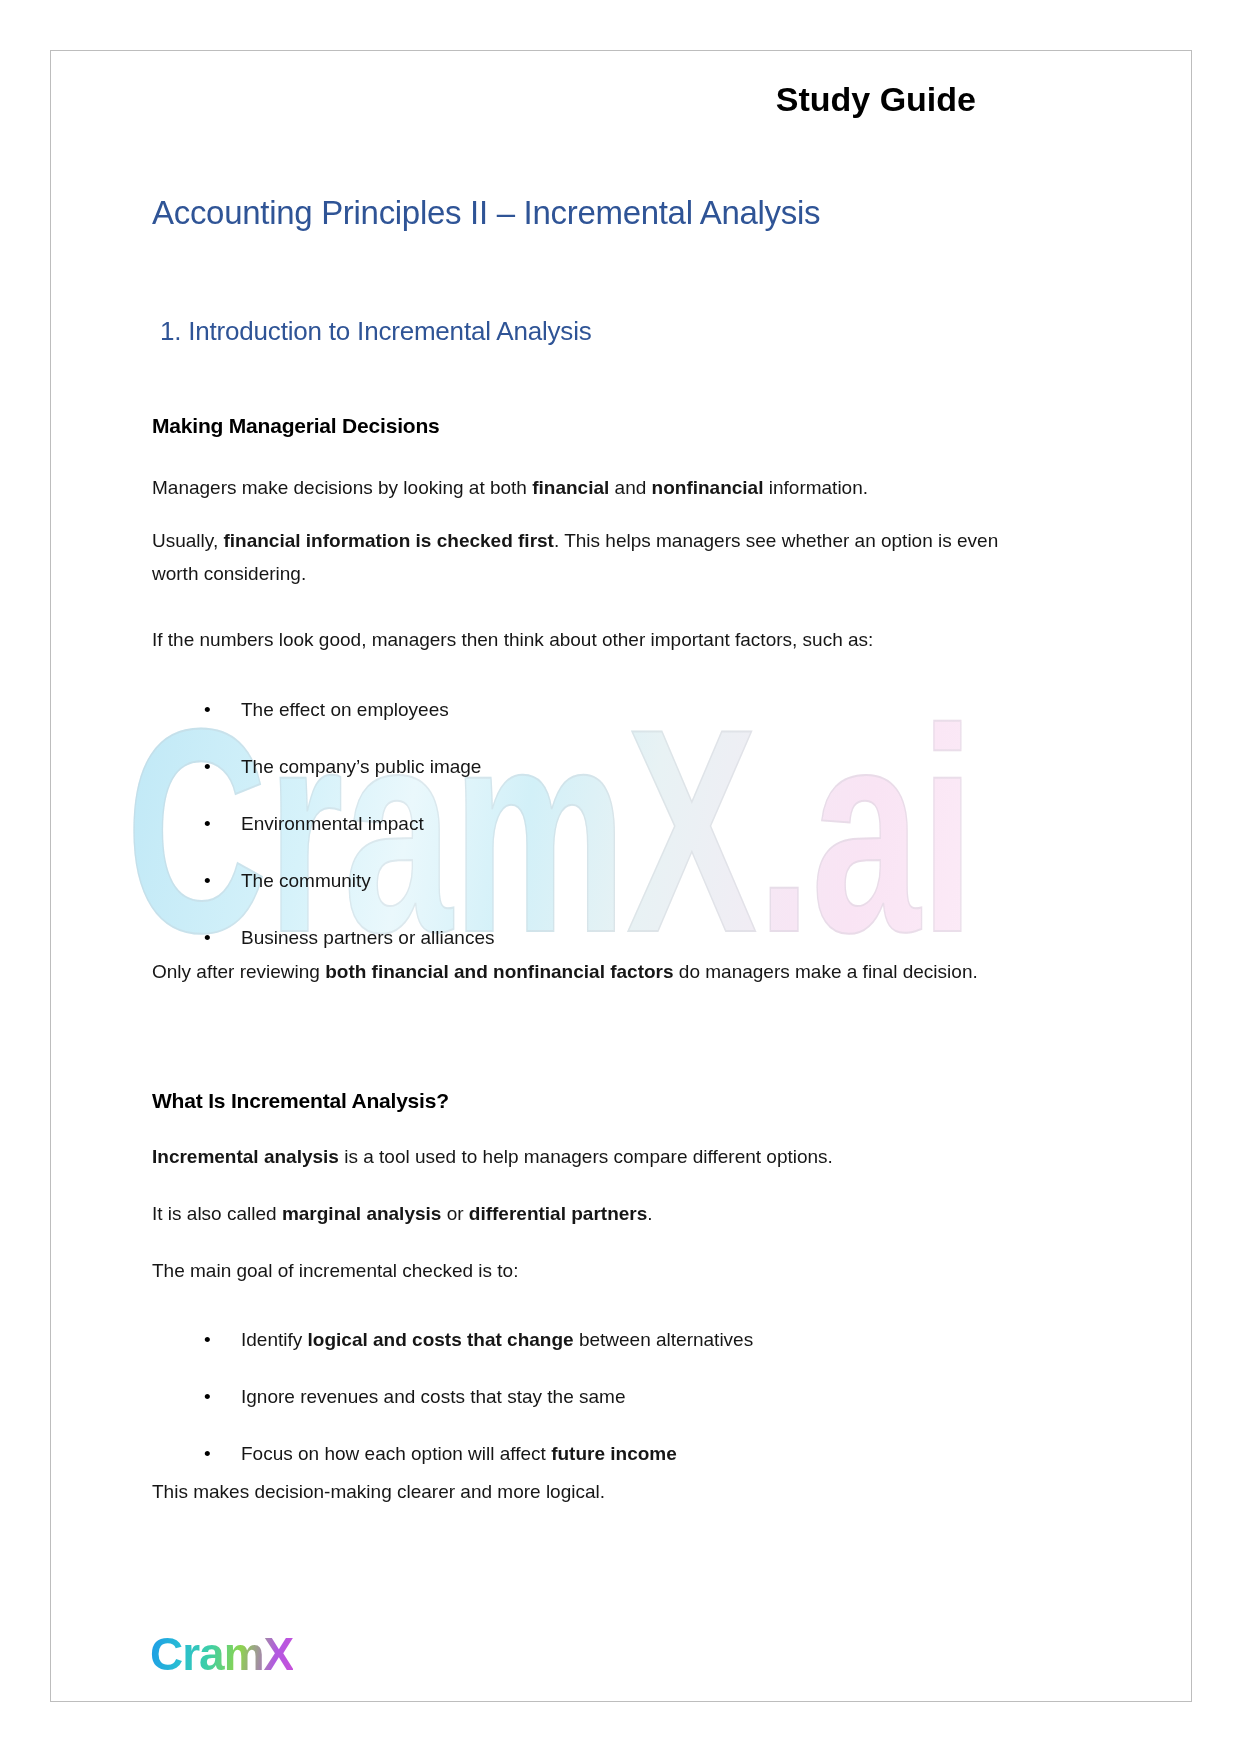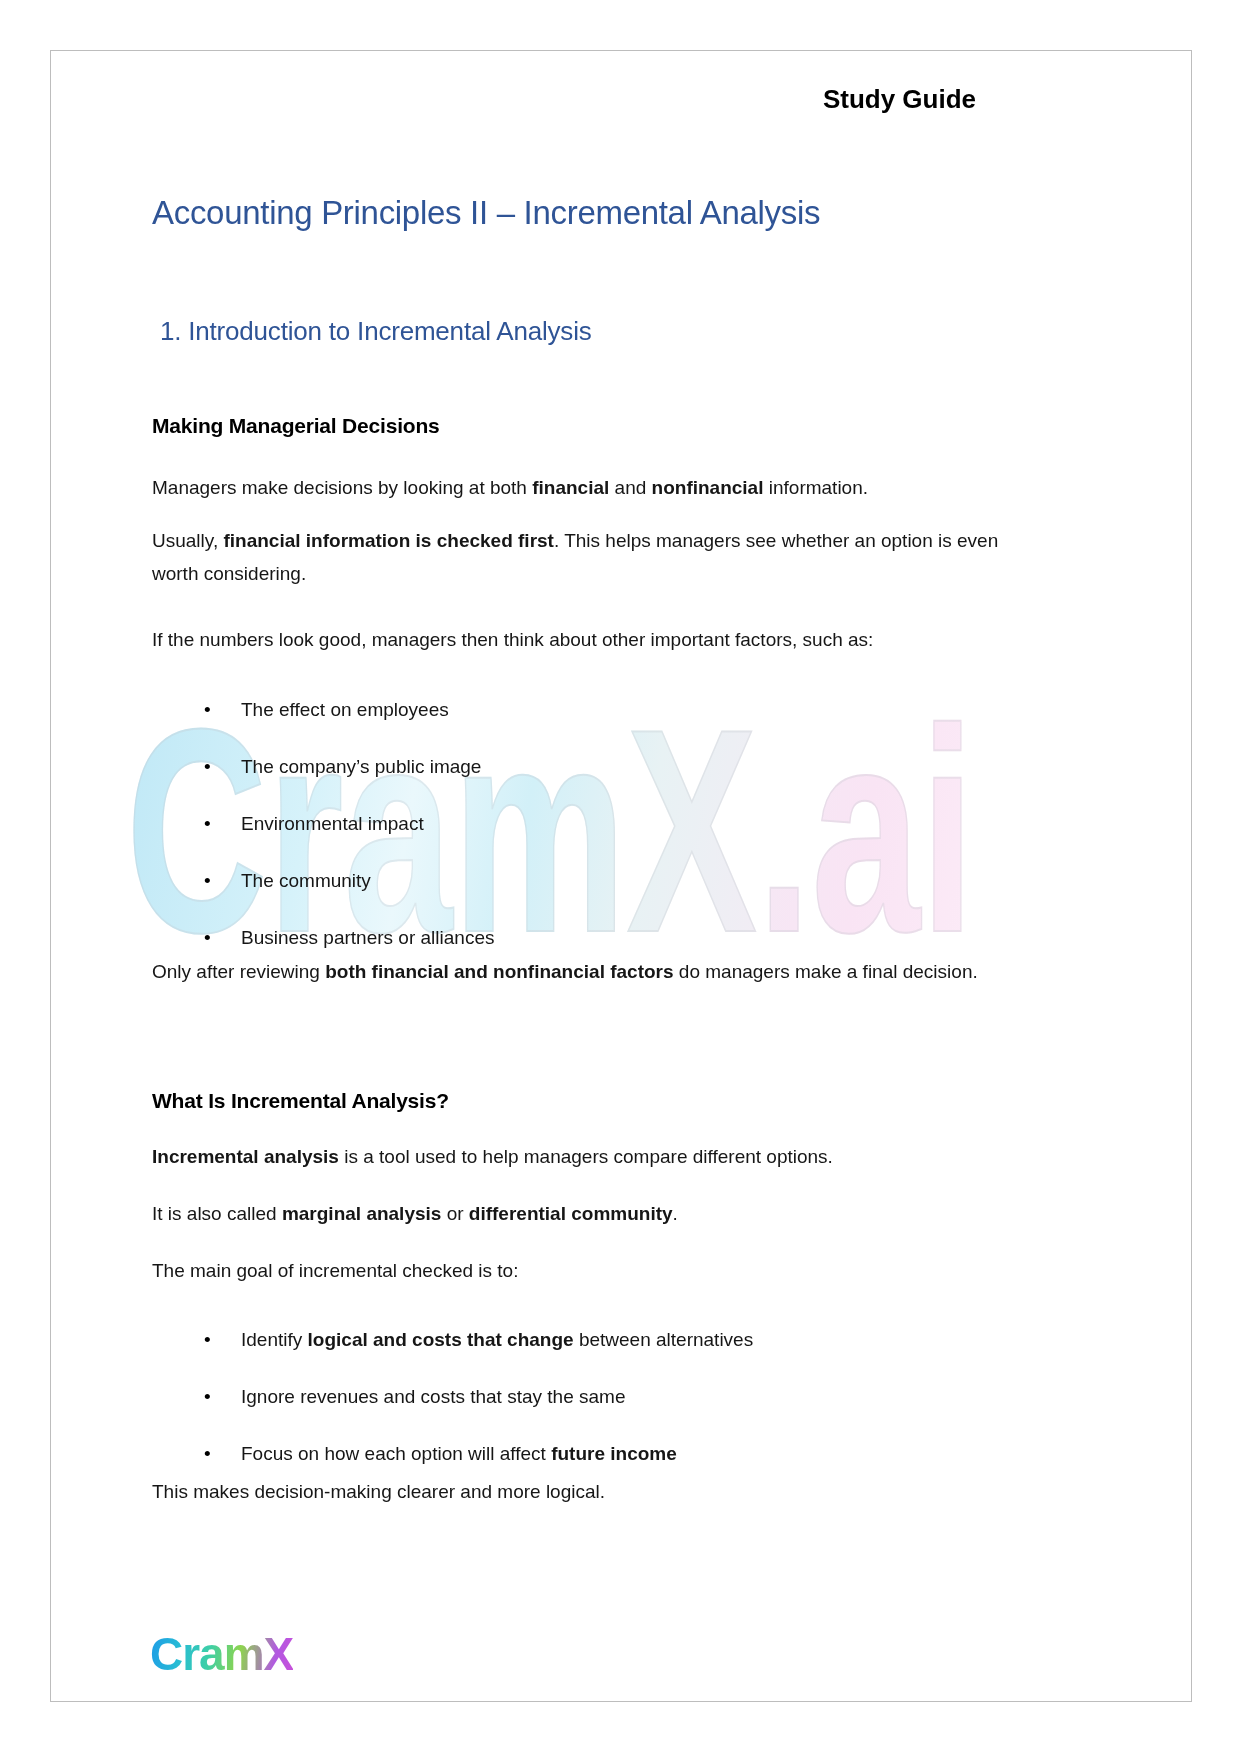--- a/index.html
+++ b/index.html
@@ -19,21 +19,21 @@
     overflow:hidden;
   }
   .frame{
     position:absolute;left:50px;top:50px;
     width:1140px;height:1650px;
     border:1px solid var(--frame-border);
     pointer-events:none;
   }
   .blk{position:absolute;left:152px;width:880px;font-size:19px;line-height:33px;}
   .header-label{
-    top:82px;font-size:26px;line-height:34px;font-weight:700;
+    top:82px;font-size:34px;line-height:34px;font-weight:700;
     text-align:right;padding-right:56px;box-sizing:border-box;color:#000;
   }
   .doc-title{
     top:190px;font-size:33px;line-height:46px;
     color:var(--heading-blue);font-weight:400;letter-spacing:-0.3px;
   }
   .section-heading{
     top:304px;font-size:26px;line-height:38px;
     color:var(--heading-blue);font-weight:400;letter-spacing:-0.2px;
   }
@@ -125,21 +125,21 @@
       <li>Environmental impact</li>
       <li>The community</li>
       <li>Business partners or alliances</li>
     </ul>
 
   <p class="blk p4" style="margin:0">Only after reviewing <b>both financial and nonfinancial factors</b> do managers make a final decision.</p>
 
   <h3 class="blk sub-heading sub2" style="margin:0">What Is Incremental Analysis?</h3>
 
   <p class="blk p5" style="margin:0"><b>Incremental analysis</b> is a tool used to help managers compare different options.</p>
-  <p class="blk p6" style="margin:0">It is also called <b>marginal analysis</b> or <b>differential community</b>.</p>
+  <p class="blk p6" style="margin:0">It is also called <b>marginal analysis</b> or <b>differential partners</b>.</p>
   <p class="blk p7" style="margin:0">The main goal of incremental checked is to:</p>
 
   <ul class="blk bullets ul2">
       <li>Identify <b>logical and costs that change</b> between alternatives</li>
       <li>Ignore revenues and costs that stay the same</li>
       <li>Focus on how each option will affect <b>future income</b></li>
     </ul>
 
   <p class="blk p8" style="margin:0">This makes decision-making clearer and more logical.</p>
 

